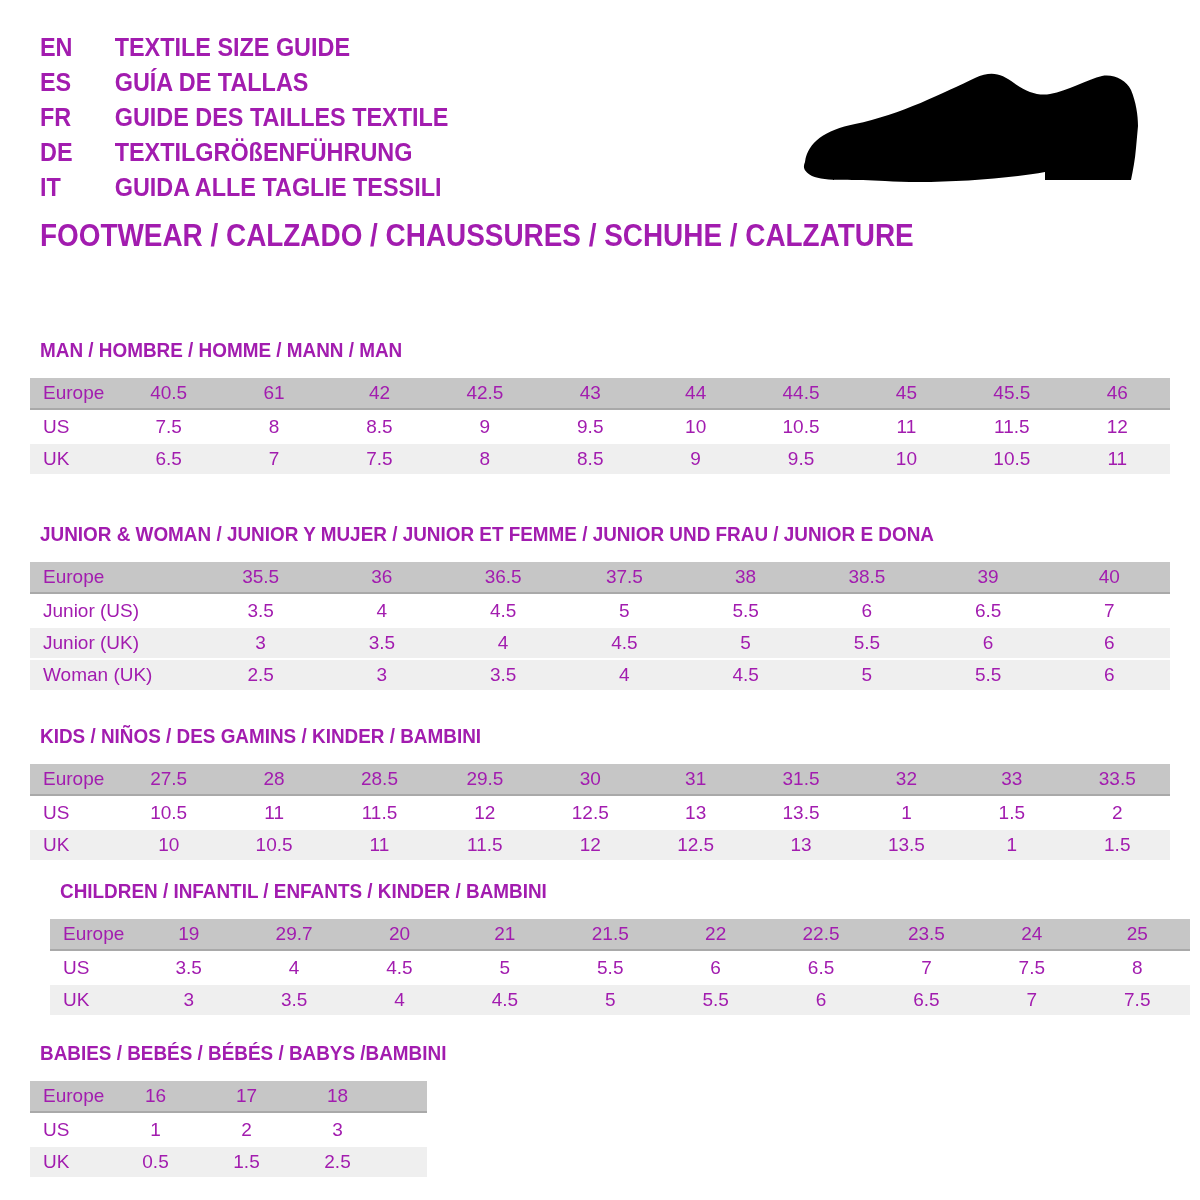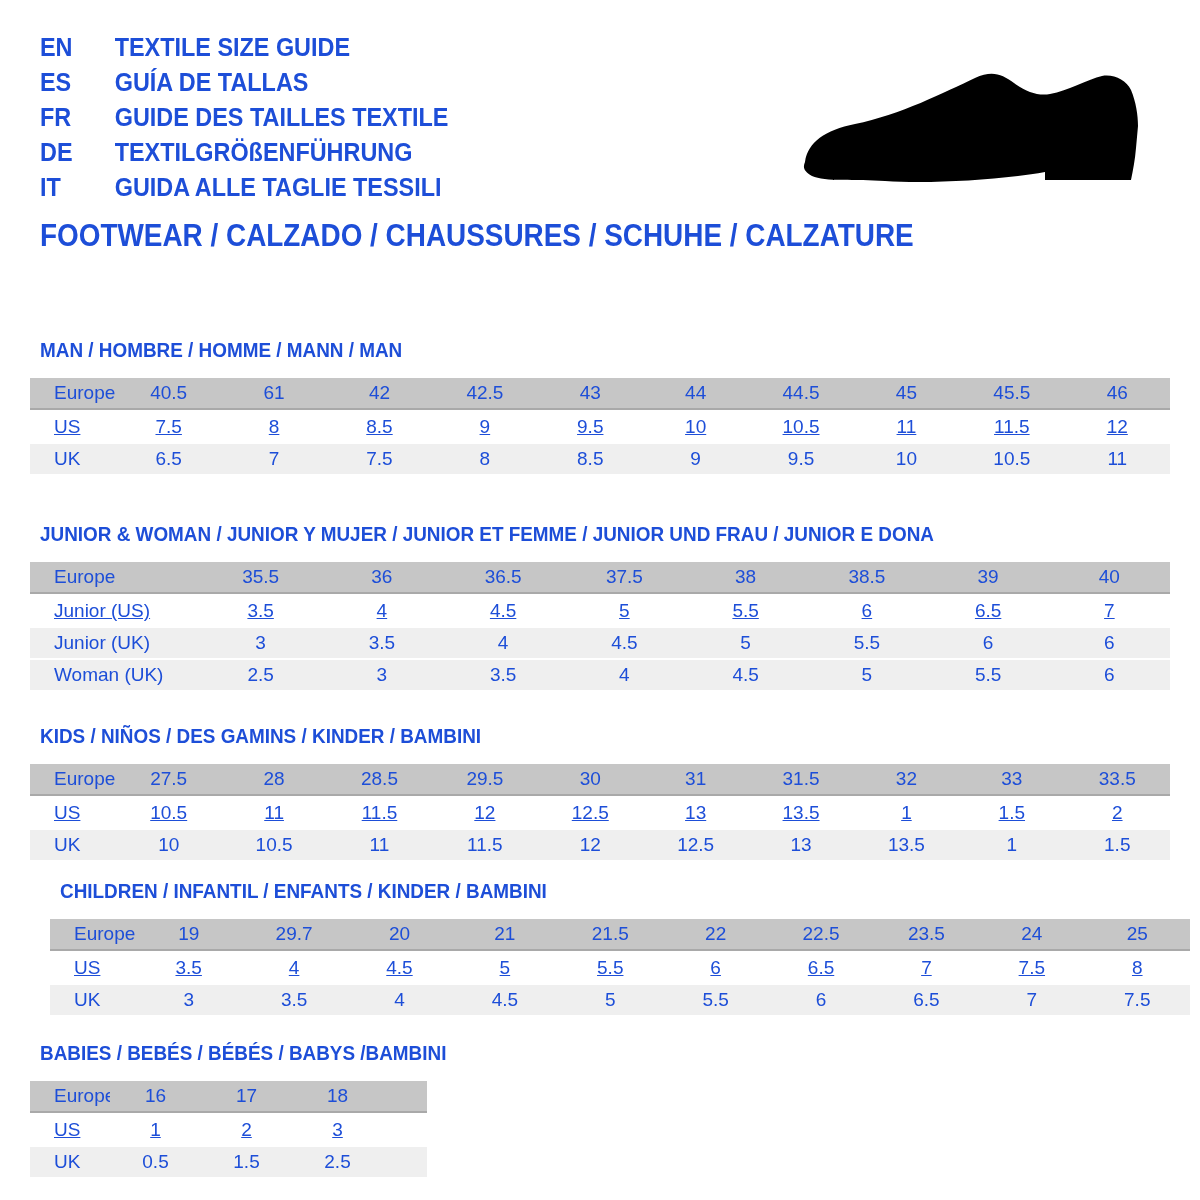--- a/index.html
+++ b/index.html
@@ -1,18 +1,18 @@
 <!DOCTYPE html>
 <html><head>
 <meta charset="utf-8">
 <style>
   html,body{margin:0;padding:0;background:#ffffff;}
   .page{
     position:relative;width:1200px;height:1200px;background:#ffffff;overflow:hidden;
-    font-family:"Liberation Sans",sans-serif;color:#1d4ed8;
+    font-family:"Liberation Sans",sans-serif;color:#a21caf;
   }
   
   .header-block{position:absolute;left:40px;top:30px;}
   .lang-line{
     height:35px;line-height:35px;font-weight:700;font-size:26px;white-space:nowrap;
     transform:scaleX(0.9);transform-origin:0 50%;
   }
   .lang-code{display:inline-block;width:83px;}
   .category-line{
     position:absolute;left:40px;top:218px;margin:0;font-weight:700;font-size:31px;
@@ -36,23 +36,23 @@
   .t-bab{width:397px;}
   .c-lbl{width:86px;}
   .c-lbl-w{width:170px;}
   .c-lbl-b{width:80px;}
   .c-val-b{width:91px;}
   .c-sp{width:44px;}
   td{
     height:30px;padding:0;font-size:19px;text-align:center;vertical-align:middle;
     overflow:hidden;white-space:nowrap;
   }
-  td.lbl{text-align:left;padding-left:24px;}
+  td.lbl{text-align:left;padding-left:13px;}
   tr.row-header td{background:#c6c6c6;border-bottom:2px solid #a9a9a9;}
-  tr.row-white td{background:#ffffff;text-decoration:underline;}
+  tr.row-white td{background:#ffffff;}
   tr.row-shade td{background:#efefef;}
 </style>
 </head>
 <body>
 
 <div class="page">
 
   <div class="header-block">
     <div class="lang-line">
       <span class="lang-code">EN</span><span class="lang-label">TEXTILE SIZE GUIDE</span>

